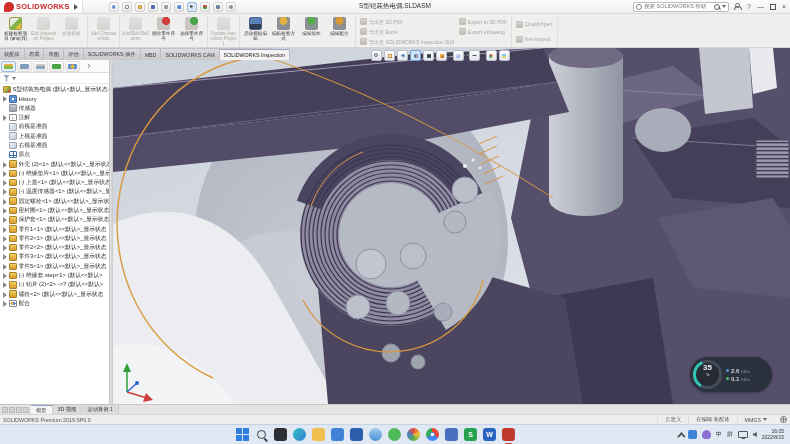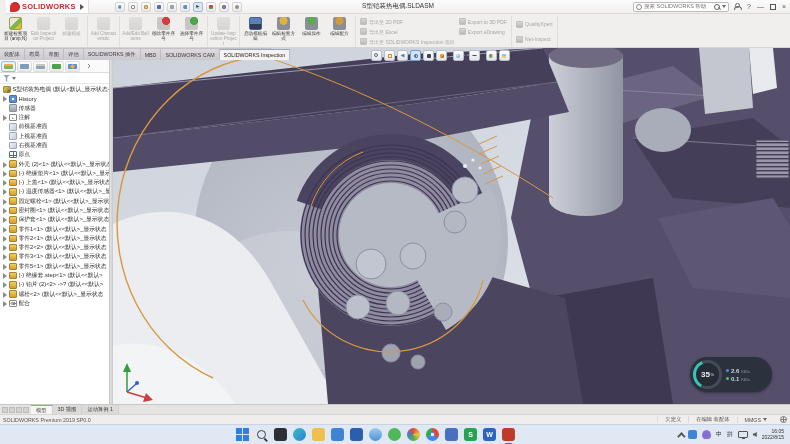--- a/index.html
+++ b/index.html
@@ -1,21 +1,21 @@
 <!DOCTYPE html>
 <html><head>
 <meta charset="utf-8">
 <style>
   *{margin:0;padding:0;box-sizing:border-box;}
   html,body{width:790px;height:444px;overflow:hidden;}
   body{font-family:"Liberation Sans","DejaVu Sans",sans-serif;background:#e9e8e6;position:relative;}
   .app{position:absolute;inset:0;width:790px;height:444px;background:#f0efee;}
 
   
-  .titlebar{position:absolute;top:0;left:6px;right:0;height:14px;background:linear-gradient(#fcfcfc,#f1f0ef);border-bottom:1px solid #dcdad8;display:flex;align-items:center;font-size:7px;color:#444;}
+  .titlebar{position:absolute;top:0;left:0;right:0;height:14px;background:linear-gradient(#fcfcfc,#f1f0ef);border-bottom:1px solid #dcdad8;display:flex;align-items:center;font-size:7px;color:#444;}
   .brand{display:flex;align-items:center;gap:2px;padding:0 4px;height:100%;background:#fff;border-right:1px solid #e2e0de;}
   .brand .dslogo{width:10px;height:10px;background:radial-gradient(circle at 35% 60%,#d32f2f 45%,#8e1f1f 100%);border-radius:50% 50% 50% 10%;}
   .brand b{color:#c62828;font-size:7.5px;letter-spacing:.2px;}
   .brand .flyout{width:0;height:0;border-left:4px solid #555;border-top:3px solid transparent;border-bottom:3px solid transparent;margin-left:2px;}
   .qat{display:flex;align-items:center;gap:3px;margin-left:26px;}
   .qat .qi{width:10px;height:10px;border-radius:2px;position:relative;background:linear-gradient(#fdfdfd,#e8e8ea);border:1px solid #d5d3d1;}
   .qat .qi::before{content:"";position:absolute;inset:2px;border-radius:1px;}
   .qi.home::before{background:linear-gradient(#6fa8dc,#3d6ea5);clip-path:polygon(50% 0,100% 45%,85% 45%,85% 100%,15% 100%,15% 45%,0 45%);}
   .qi.newdoc::before{background:#fff;border:1px solid #8a8a8a;}
   .qi.open::before{background:#e8c35a;border:1px solid #b9923a;}
@@ -116,21 +116,21 @@
   .hud-i.section::before{background:linear-gradient(90deg,#3aa6a0 0 50%,#fff 50%);border:1px solid #557;border-radius:50%;}
   .hud-i.glasses::before{background:radial-gradient(circle at 28% 55%,#3b4252 2px,transparent 2.2px),radial-gradient(circle at 72% 55%,#3b4252 2px,transparent 2.2px);}
   .hud-i.cube::before{background:linear-gradient(135deg,#e9a23b 0 60%,#b97a23 60%);}
   .hud-i.sphere::before{background:radial-gradient(circle at 35% 35%,#dceaff,#4d7dc9);border-radius:50%;}
   .hud-i.eye::before{background:#3b4252;border-radius:50%;inset:4px 2px 4px 2px;}
   .hud-i.ball::before{background:conic-gradient(#e34b3c,#e8c33c,#57ad4c,#4a7fc1,#e34b3c);border-radius:50%;}
   .hud-i.scene::before{background:linear-gradient(#86c5ea 0 55%,#e5d06a 55%);}
   .hud .dd{font-size:5px;color:#3c3a38;line-height:11px;}
   .perf{position:absolute;right:18px;bottom:12px;width:82px;height:35px;background:#2c323d;border-radius:18px;display:flex;align-items:center;z-index:5;box-shadow:0 1px 3px rgba(0,0,0,.35);}
   .gauge{width:29px;height:29px;border-radius:50%;margin-left:3px;background:conic-gradient(from 210deg,#35c7b5 0 126deg,#454c59 126deg 360deg);position:relative;flex:0 0 auto;}
-  .gauge .inner{position:absolute;inset:3px;background:#262b34;border-radius:50%;display:flex;align-items:center;justify-content:center;color:#e8ecf2;font-size:8px;font-weight:bold;}
+  .gauge .inner{position:absolute;inset:3px;background:#262b34;border-radius:50%;display:flex;align-items:center;color:#e8ecf2;font-size:8px;font-weight:bold;flex-direction:column;}
   .gauge .inner small{font-size:4px;font-weight:normal;margin-left:.5px;}
   .net{display:flex;flex-direction:column;gap:2px;margin-left:4px;}
   .net .row{display:flex;align-items:baseline;gap:2px;color:#cdd4de;font-size:6px;}
   .net .dot{width:3px;height:3px;border-radius:50%;align-self:center;}
   .net .dot.up{background:#4a8fe0;}
   .net .dot.down{background:#4fc46a;}
   .net .unit{font-size:4px;color:#8d95a2;}
 
   
   .viewtabs{position:absolute;top:404px;left:0;right:0;height:10px;background:#e6e4e2;border-top:1px solid #c9c7c5;display:flex;align-items:stretch;font-size:5.3px;color:#3c3a38;}

